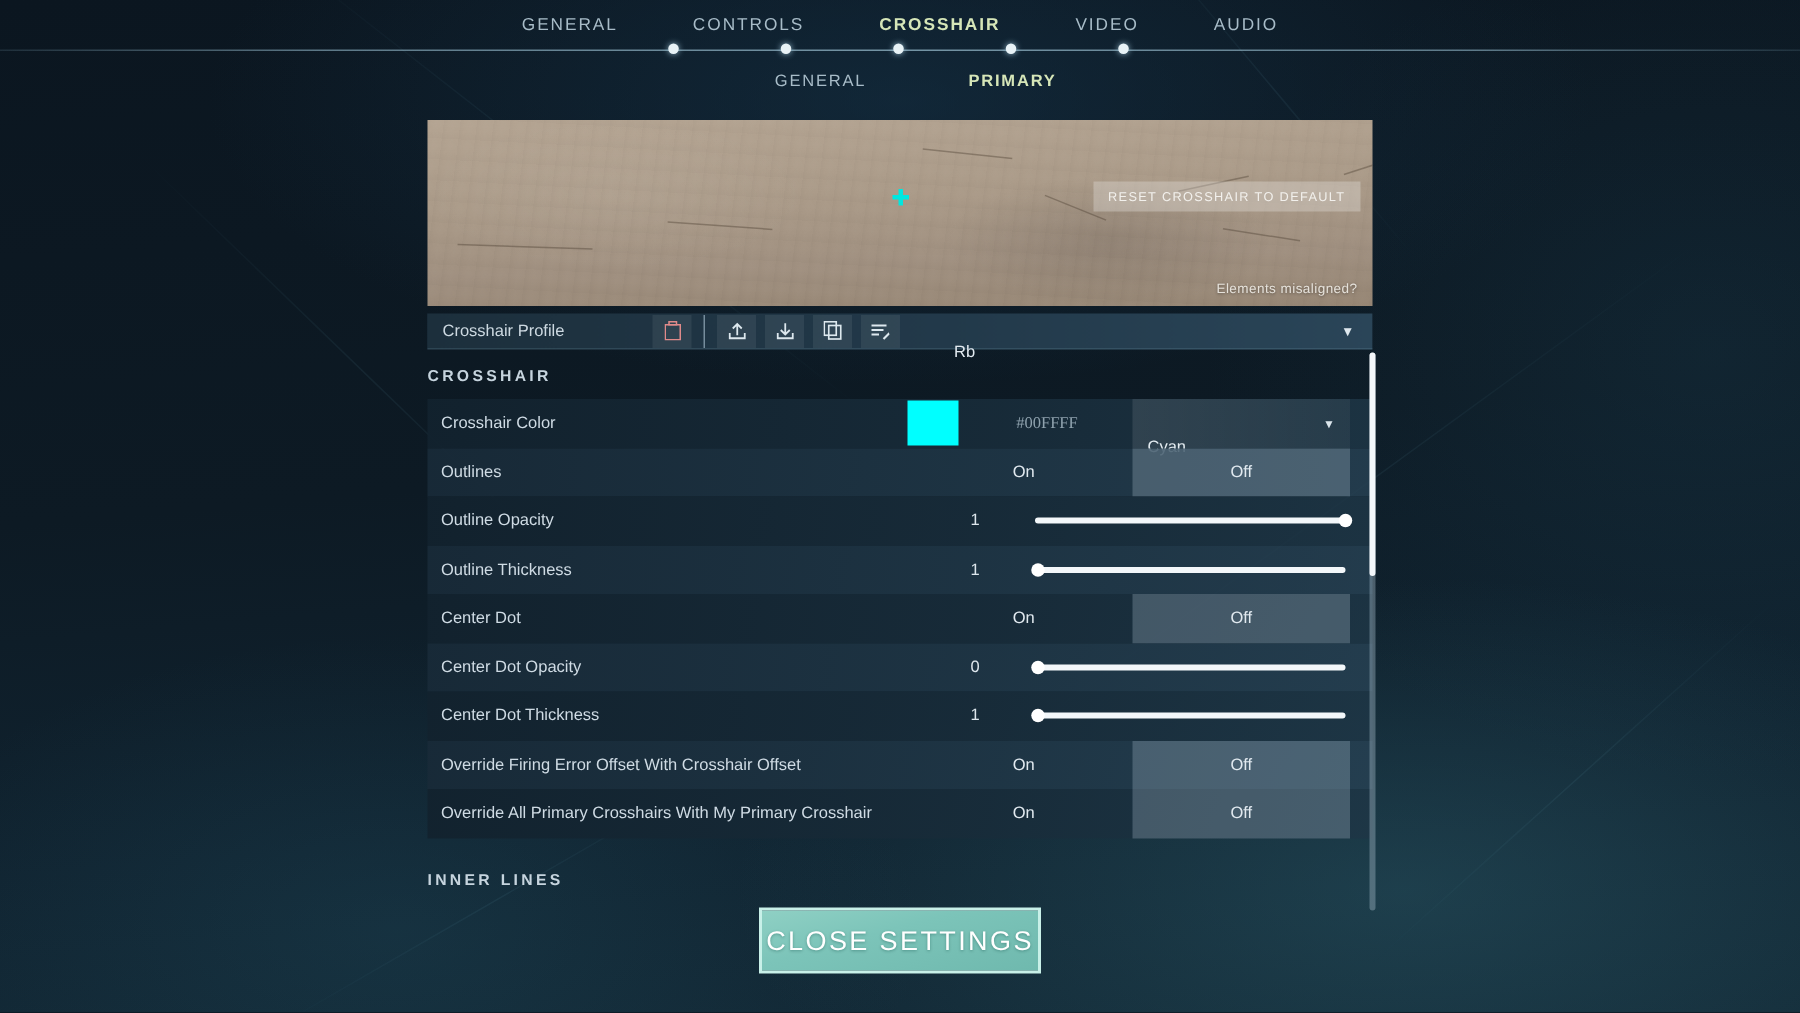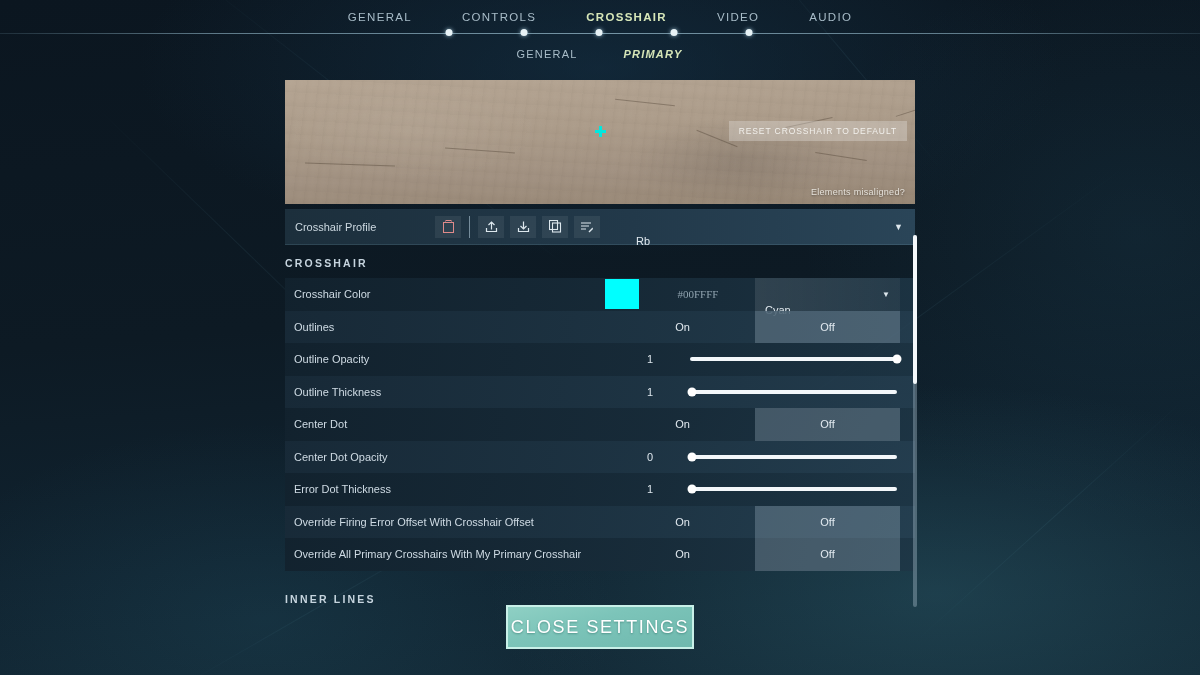--- a/index.html
+++ b/index.html
@@ -177,21 +177,21 @@
     color: #e6e2db;
     font-size: 9px;
     letter-spacing: 0.3px;
     cursor: pointer;
     text-shadow: 0 1px 2px rgba(0,0,0,0.4);
   }
 
   
   .profile-bar {
     position: relative;
-    height: 36px;
+    height: 24px;
     margin-top: 5px;
     display: flex;
     align-items: center;
     background: linear-gradient(90deg, #1c2f3c 0%, #22394a 55%, #2a4558 100%);
     border-bottom: 1px solid rgba(130,170,190,0.18);
   }
   .profile-label {
     width: 150px;
     padding-left: 10px;
     font-size: 11px;
@@ -417,21 +417,21 @@
 <div class="nav-line"></div>
 <div class="nav-dots" id="nav-dots">
     <div class="nav-dot" style="left: 449px;"></div>
     <div class="nav-dot" style="left: 524px;"></div>
     <div class="nav-dot" style="left: 599px;"></div>
     <div class="nav-dot" style="left: 674px;"></div>
     <div class="nav-dot" style="left: 749px;"></div>
   </div>
 <div class="subnav" id="subnav">
     <div class="subnav-item" style="left: 547px;">GENERAL</div>
-    <div class="subnav-item active" style="left: 653px; font-style: italic;">PRIMARY</div>
+    <div class="subnav-item active" style="left: 675px;">PRIMARY</div>
   </div>
 
 <div class="panel">
 
   <div class="preview">
     <div class="preview-noise"></div>
     <div class="crack c1"></div>
       <div class="crack c2"></div>
       <div class="crack c3"></div>
     <div class="crack c4"></div>
@@ -560,21 +560,21 @@
         <div class="row-ctl">
           <div class="slider-value">0</div>
           <div class="slider-wrap">
             <div class="slider-track">
               <div class="slider-knob" style="left: 1%;"></div>
             </div>
           </div>
         </div>
       </div>
       <div class="row odd">
-        <div class="row-label">Error Dot Thickness</div>
+        <div class="row-label">Center Dot Thickness</div>
         <div class="row-ctl">
           <div class="slider-value">1</div>
           <div class="slider-wrap">
             <div class="slider-track">
               <div class="slider-knob" style="left: 1%;"></div>
             </div>
           </div>
         </div>
       </div>
       <div class="row even">

